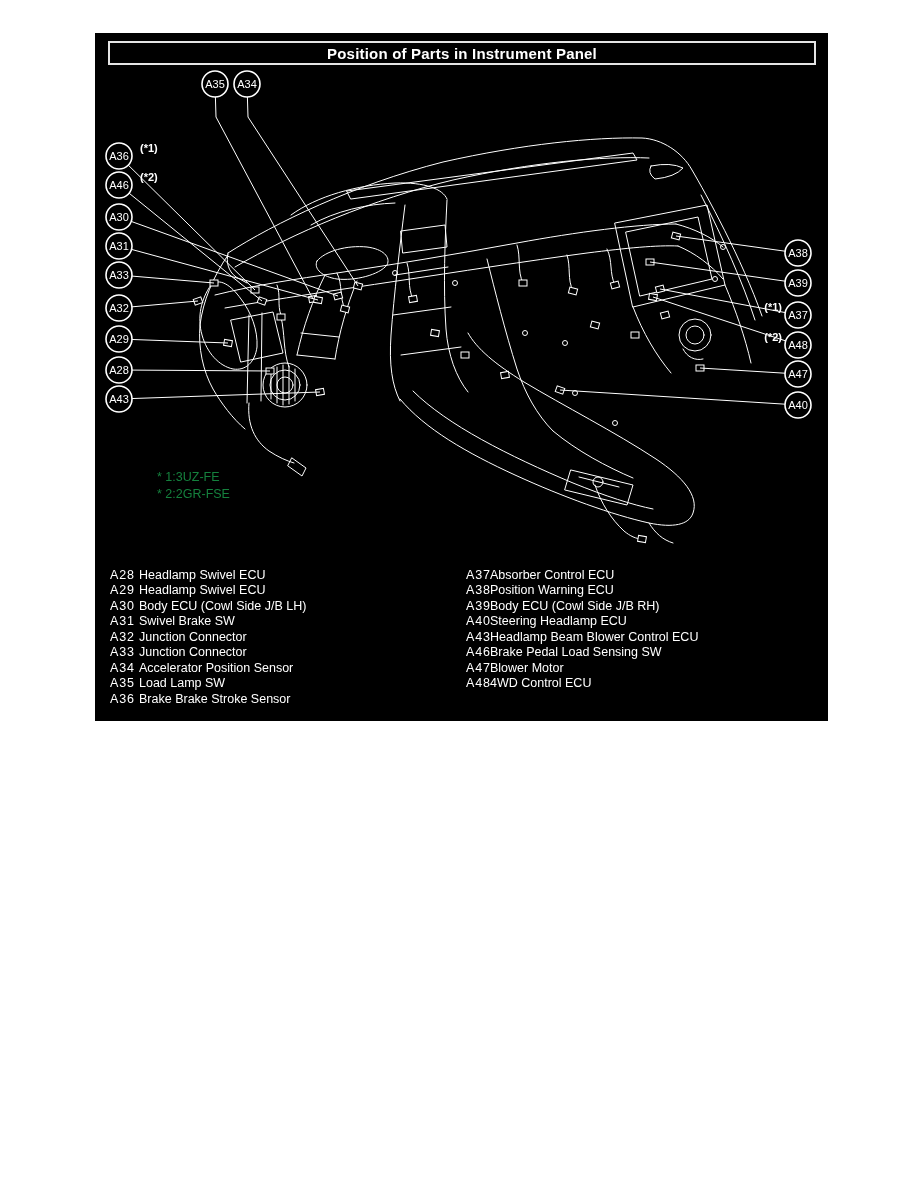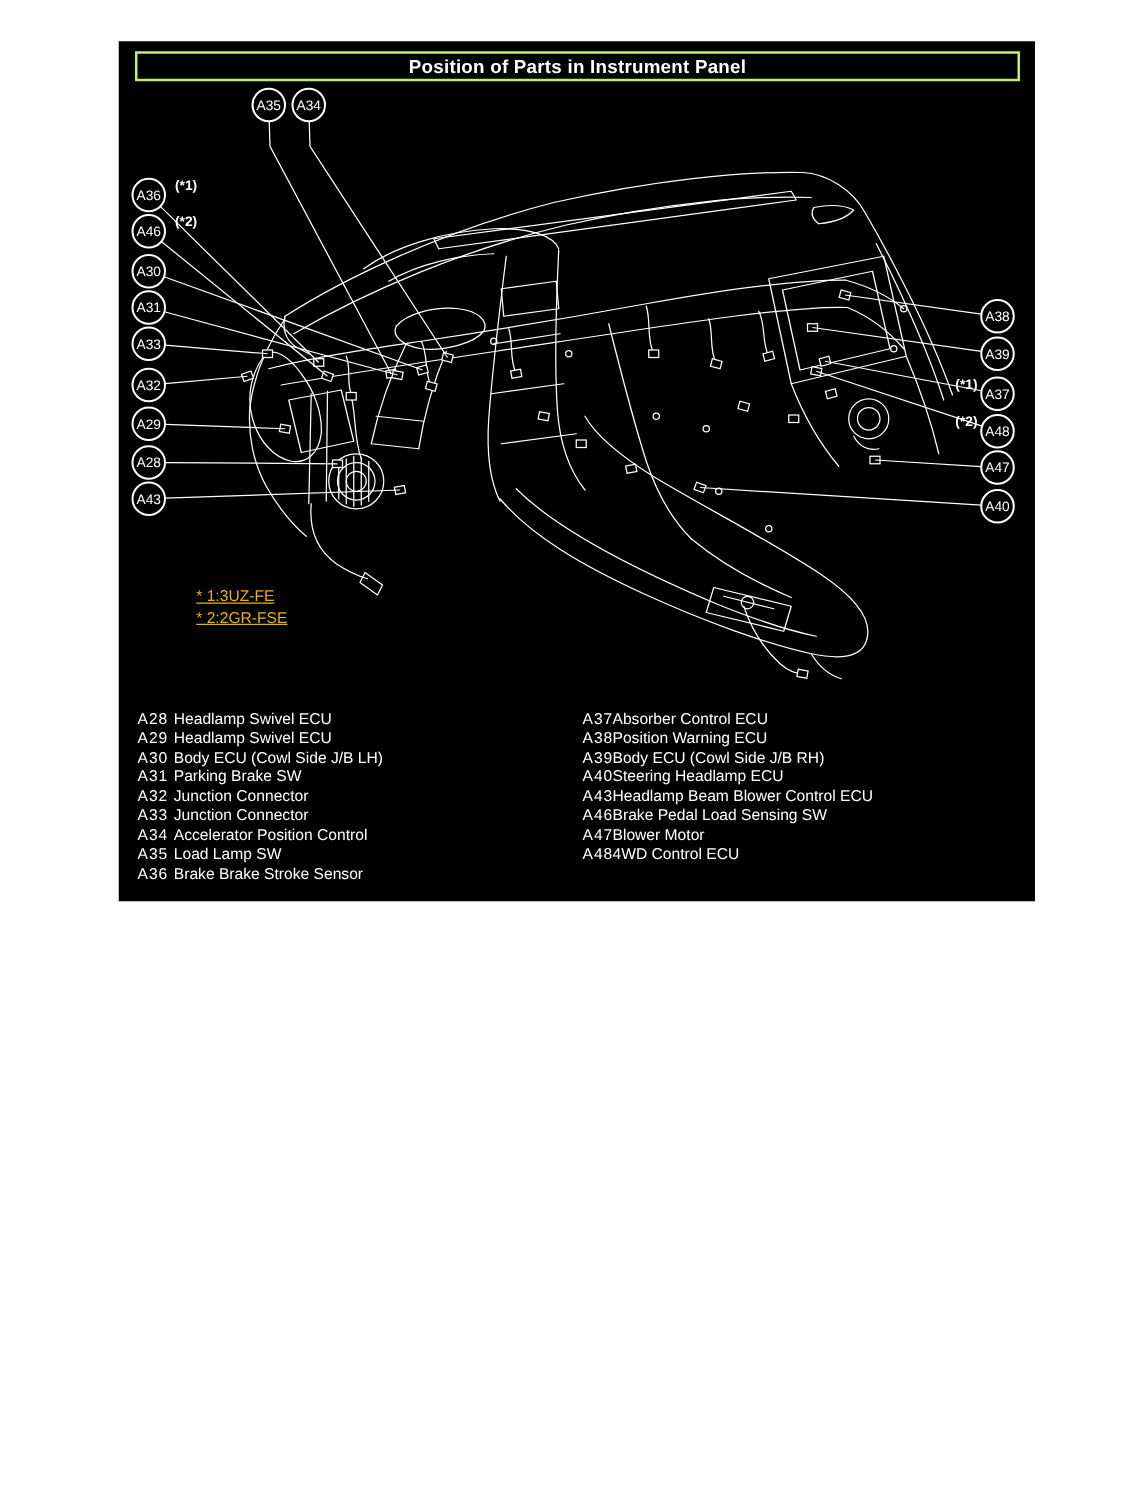--- a/index.html
+++ b/index.html
@@ -1,24 +1,24 @@
 <!DOCTYPE html>
 <html><head>
 <meta charset="utf-8">
 <style>
   html,body{margin:0;padding:0;background:#ffffff;}
   .page{position:relative;width:918px;height:1188px;background:#ffffff;overflow:hidden;
         font-family:"Liberation Sans",sans-serif;}
   .panel{position:absolute;left:95px;top:33px;width:733px;height:688px;background:#000000;}
   .title-box{position:absolute;left:13px;top:8px;right:12px;height:24px;box-sizing:border-box;
-             border:2px solid #bef264;display:flex;align-items:center;justify-content:center;}
+             border:2px solid #e5e5e5;display:flex;align-items:center;justify-content:center;}
   .title-text{color:#ffffff;font-size:15px;font-weight:bold;letter-spacing:.2px;white-space:nowrap;}
   svg.drawing{position:absolute;left:0;top:0;width:733px;height:688px;}
   .lineart{stroke:#ffffff;fill:none;stroke-width:1;stroke-linecap:round;stroke-linejoin:round;}
-  .notes{position:absolute;left:62px;top:436px;color:#eab308;font-size:12.5px;line-height:17px;white-space:pre;text-decoration:underline;}
+  .notes{position:absolute;left:62px;top:436px;color:#15803d;font-size:12.5px;line-height:17px;white-space:pre;}
   .legend-col{position:absolute;top:534px;color:#ffffff;font-size:12.5px;}
   .legend-col.left{left:15px;}
   .legend-col.right{left:371px;}
   .legend-row{display:flex;height:15.5px;align-items:center;white-space:nowrap;}
   .legend-code{display:inline-block;letter-spacing:.8px;}
   .legend-col.left .legend-code{width:29px;}
   .legend-col.right .legend-code{width:24px;}
   .callout-text{fill:#ffffff;font-family:"Liberation Sans",sans-serif;font-size:11px;}
   .callout-note{fill:#ffffff;font-family:"Liberation Sans",sans-serif;font-size:11px;font-weight:bold;}
 </style>
@@ -236,33 +236,33 @@
         <div class="legend-row">
           <span class="legend-code">A29</span>
           <span class="legend-name">Headlamp Swivel ECU</span>
         </div>
         <div class="legend-row">
           <span class="legend-code">A30</span>
           <span class="legend-name">Body ECU (Cowl Side J/B LH)</span>
         </div>
         <div class="legend-row">
           <span class="legend-code">A31</span>
-          <span class="legend-name">Parking Brake SW</span>
+          <span class="legend-name">Swivel Brake SW</span>
         </div>
         <div class="legend-row">
           <span class="legend-code">A32</span>
           <span class="legend-name">Junction Connector</span>
         </div>
         <div class="legend-row">
           <span class="legend-code">A33</span>
           <span class="legend-name">Junction Connector</span>
         </div>
         <div class="legend-row">
           <span class="legend-code">A34</span>
-          <span class="legend-name">Accelerator Position Control</span>
+          <span class="legend-name">Accelerator Position Sensor</span>
         </div>
         <div class="legend-row">
           <span class="legend-code">A35</span>
           <span class="legend-name">Load Lamp SW</span>
         </div>
         <div class="legend-row">
           <span class="legend-code">A36</span>
           <span class="legend-name">Brake Brake Stroke Sensor</span>
         </div>
       </div>

